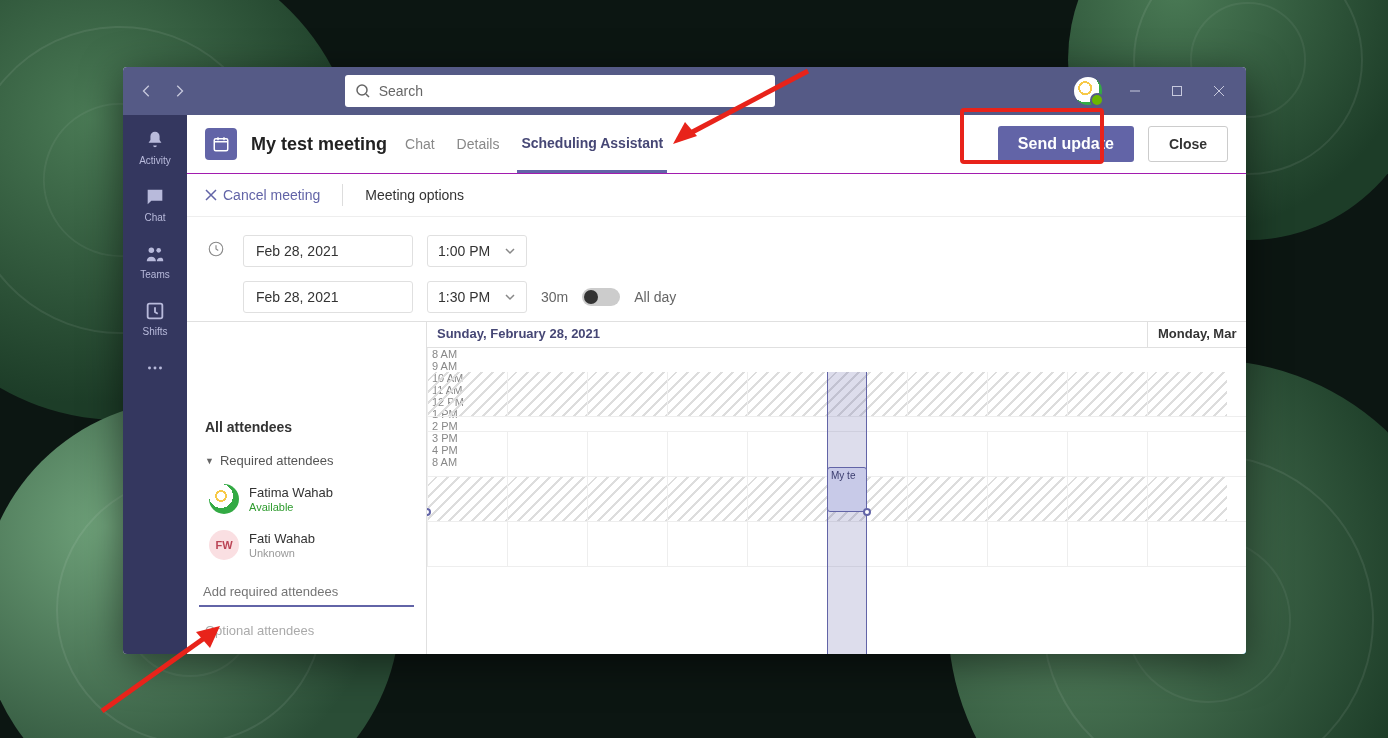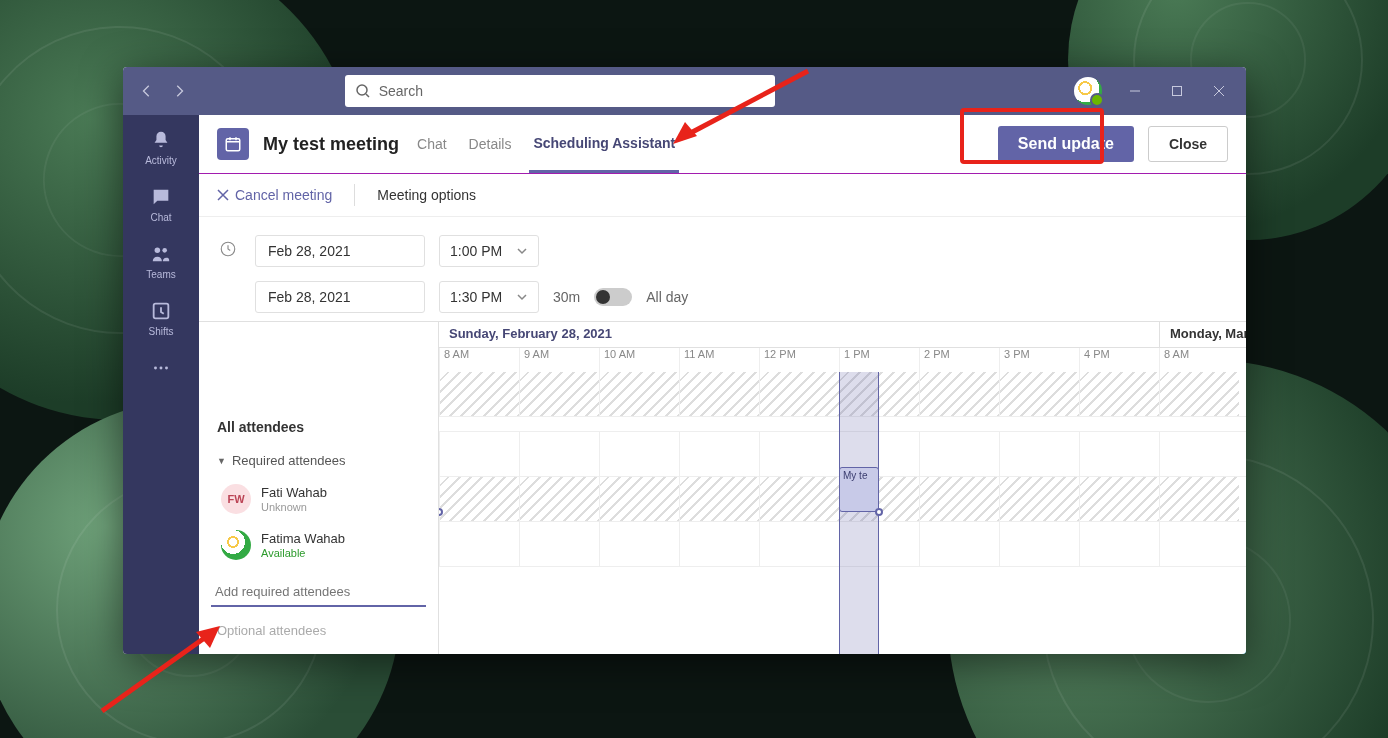--- a/index.html
+++ b/index.html
@@ -38,21 +38,21 @@
 .avatar{
   width:28px;height:28px;border-radius:50%;
   background:radial-gradient(circle at 40% 40%,#fff 0 5px,#f7c948 5px 7px,#fff 7px 14px,#3a4 14px);
   position:relative;margin-right:10px;
 }
 .avatar::after{content:"";position:absolute;right:-2px;bottom:-2px;width:10px;height:10px;border-radius:50%;background:#6bb700;border:2px solid #555a86;}
 .win-btn{width:38px;height:32px;display:flex;align-items:center;justify-content:center;color:#c7c9dd;cursor:pointer;}
 
 .body{flex:1;display:flex;min-height:0;}
 .sidebar{
-  width:76px; background:#34375f; display:flex; flex-direction:column; align-items:center; padding-top:4px;flex:none;
+  width:64px; background:#34375f; display:flex; flex-direction:column; align-items:center; padding-top:4px;flex:none;
 }
 .side-item{
   width:100%; padding:10px 0; display:flex; flex-direction:column; align-items:center; color:#b8badb; cursor:pointer; font-size:10px; gap:4px;
 }
 .side-item svg,.side-item .ic{width:22px;height:22px;}
 .side-spacer{flex:1;}
 .side-bottom{width:100%;display:flex;flex-direction:column;align-items:center;padding-bottom:8px;gap:2px;}
 
 .main{flex:1;display:flex;flex-direction:column;background:#0ea5e9;min-width:0;}
 .header{
@@ -105,21 +105,21 @@
 .att-status{font-size:11px;}
 .att-status.avail{color:#2d9b2d;}
 .att-status.unk{color:#999;}
 .add-inp{margin:8px 0 0;border:none;border-bottom:2px solid #6264a7;padding:6px 4px;font-size:13px;width:100%;outline:none;caret-color:#6264a7;}
 .opt-sec{font-size:13px;color:#aaa;padding:16px 6px 0;}
 
 .timecol{flex:1;overflow:hidden;position:relative;}
 .dayhdr{display:flex;height:26px;border-bottom:1px solid #e0e0e0;}
 .day{width:720px;flex:none;padding:4px 10px;font-size:13px;font-weight:600;color:#464775;}
 .day2{width:720px;flex:none;padding:4px 10px;font-size:13px;font-weight:600;color:#333;border-left:1px solid #e0e0e0;}
-.hrrow{display:flex;height:24px;}
+.hrrow{display:flex;height:24px;flex-direction:column;}
 .hrcell{width:80px;flex:none;font-size:11px;color:#888;padding-left:4px;border-left:1px solid #eee;}
 .gridwrap{position:absolute;top:50px;left:0;right:0;bottom:0;}
 .gridrow{height:45px;border-bottom:1px solid #eee;display:flex;}
 .gridrow.gap{height:15px;}
 .gcell{width:80px;flex:none;border-left:1px solid #eee;}
 .gridrow.busy .gcell{
   background:repeating-linear-gradient(-45deg,#ddd 0 2px,transparent 2px 8px);
 }
 .seloverlay{
   position:absolute;top:0;left:400px;width:40px;bottom:0;
@@ -292,31 +292,31 @@
 
       <div class="sched">
         <div class="attcol">
           <div style="height:50px;"></div>
           <div class="att-head">All attendees</div>
           <div class="att-sub">
             <span class="tri">▼</span>
             <span>Required attendees</span>
           </div>
           <div class="att-row">
+            <div class="att-av flower"></div>
+            <div>
+              <div class="att-name">Fatima Wahab</div>
+              <div class="att-status avail">Available</div>
+            </div>
+          </div>
+          <div class="att-row">
             <div class="att-av init">FW</div>
             <div>
               <div class="att-name">Fati Wahab</div>
               <div class="att-status unk">Unknown</div>
-            </div>
-          </div>
-          <div class="att-row">
-            <div class="att-av flower"></div>
-            <div>
-              <div class="att-name">Fatima Wahab</div>
-              <div class="att-status avail">Available</div>
             </div>
           </div>
           <input class="add-inp" placeholder="Add required attendees" style="">
           <div class="opt-sec">Optional attendees</div>
         </div>
 
         <div class="timecol">
           <div class="dayhdr">
             <div class="day">Sunday, February 28, 2021</div>
             <div class="day2">Monday, Mar</div>

